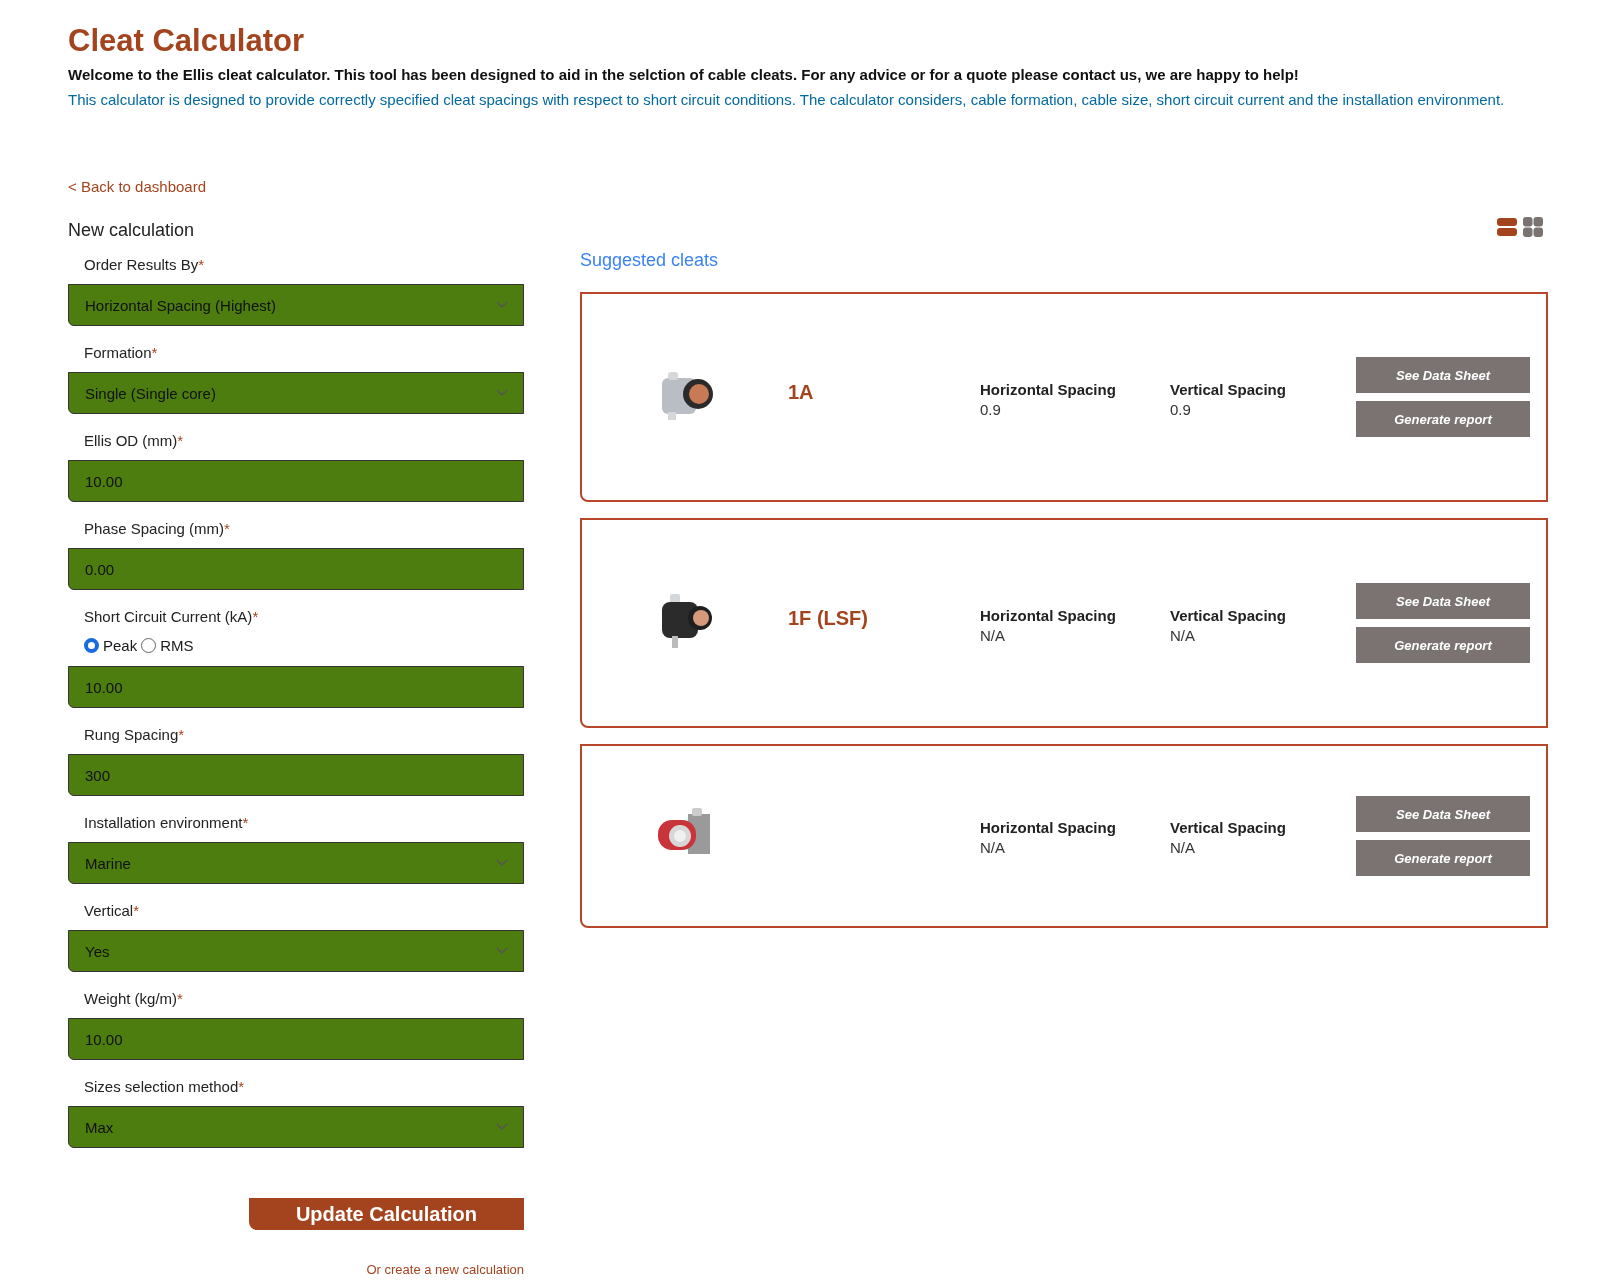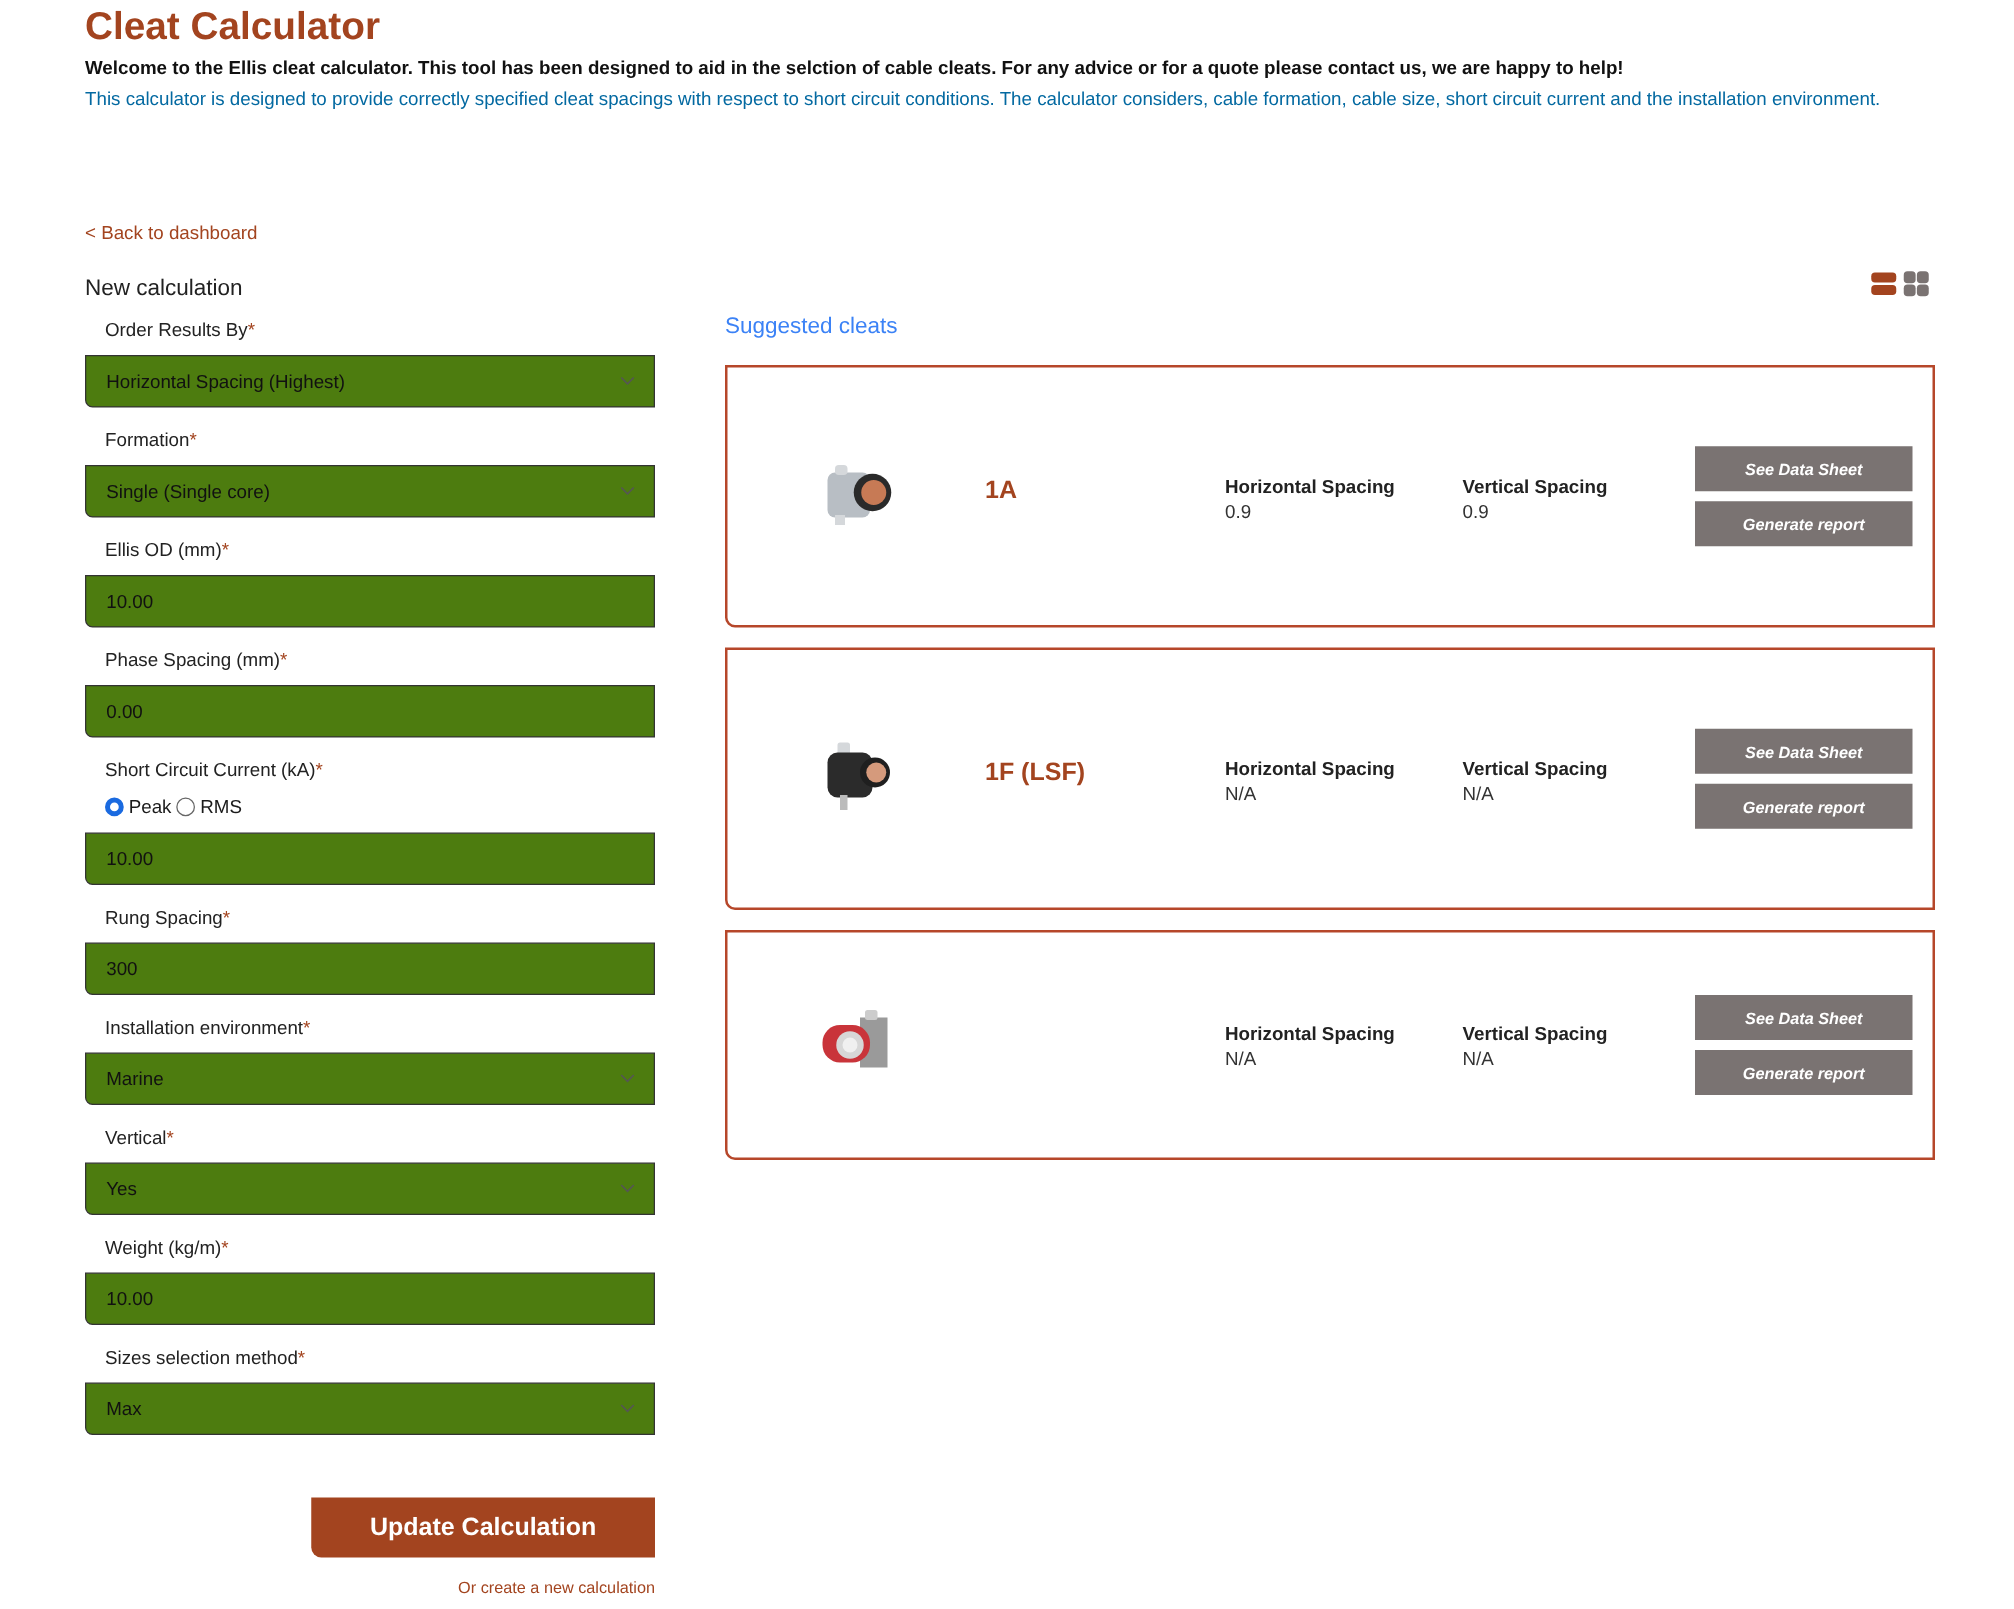--- a/index.html
+++ b/index.html
@@ -1,37 +1,37 @@
 <!DOCTYPE html>
 <html><head>
 <meta charset="utf-8">
 <style>
   * { box-sizing: border-box; margin: 0; padding: 0; }
   html, body { width: 1611px; height: 1287px; background: #ffffff; overflow: hidden; }
   body { font-family: "Liberation Sans", sans-serif; color: #1a1a1a; position: relative; }
 
-  .header { position: absolute; left: 68px; top: 1px; width: 1480px; }
+  .header { position: absolute; left: 68px; top: 21px; width: 1480px; }
   .title { font-size: 31px; font-weight: bold; color: #a3441f; line-height: 40px; }
   .welcome { font-size: 15px; font-weight: bold; color: #111; margin-top: 4px; line-height: 20px; }
   .intro { font-size: 15px; color: #0369a1; line-height: 24px; margin-top: 3px; }
 
   .back-link { position: absolute; left: 68px; top: 178px; font-size: 15px; color: #a3441f; text-decoration: none; cursor: pointer; }
 
   .form-col { position: absolute; left: 68px; top: 218px; width: 456px; }
   .form-heading { font-size: 18px; color: #222; line-height: 24px; margin-bottom: 12px; }
   .field-label { font-size: 15px; color: #222; padding-left: 16px; line-height: 22px; margin-bottom: 8px; }
   .req { color: #a3441f; }
   .control { width: 456px; height: 42px; border: 1px solid #333; border-radius: 0 0 0 6px; display: flex; align-items: center; padding: 0 16px; font-size: 15px; color: #111; margin-bottom: 16px; position: relative; background: #4d7c0f; cursor: pointer; }
   .control .chev { position: absolute; right: 14px; top: 12px; width: 14px; height: 14px; }
   .radio-row { display: flex; align-items: center; padding-left: 16px; font-size: 15px; margin-top: -2px; margin-bottom: 10px; height: 22px; }
   .radio { width: 15px; height: 15px; border-radius: 50%; border: 1px solid #666; margin-right: 4px; display: inline-block; position: relative; cursor: pointer; }
   .radio.on { border: 4px solid #1a6ae0; background: #fff; }
   .radio-label { margin-right: 4px; }
 
-  .update-btn { position: absolute; left: 249px; top: 1198px; width: 275px; height: 48px; background: #a3441f; color: #fff; font-size: 20px; font-weight: bold; border: none; border-radius: 0 0 0 8px; cursor: pointer; display: flex; align-items: center; justify-content: center; }
+  .update-btn { position: absolute; left: 249px; top: 1198px; width: 275px; height: 32px; background: #a3441f; color: #fff; font-size: 20px; font-weight: bold; border: none; border-radius: 0 0 0 8px; cursor: pointer; display: flex; align-items: center; justify-content: center; }
   .new-calc-link { position: absolute; right: 1087px; top: 1262px; font-size: 13px; color: #a3441f; cursor: pointer; }
 
   .results-head { position: absolute; left: 580px; top: 250px; font-size: 18px; color: #3b82f6; }
   .view-toggle { position: absolute; left: 1496px; top: 216px; display: flex; gap: 4px; }
 
   .card { position: absolute; left: 580px; width: 968px; border: 2px solid #b6472a; border-radius: 0 0 0 8px; background: #fff; }
   .card .thumb { position: absolute; left: 72px; width: 68px; height: 60px; }
   .card .name { position: absolute; left: 206px; font-size: 20px; font-weight: bold; color: #a3441f; line-height: 28px; width: 150px; }
   .card .spec { position: absolute; font-size: 15px; line-height: 20px; }
   .card .spec .k { font-weight: bold; color: #222; }

